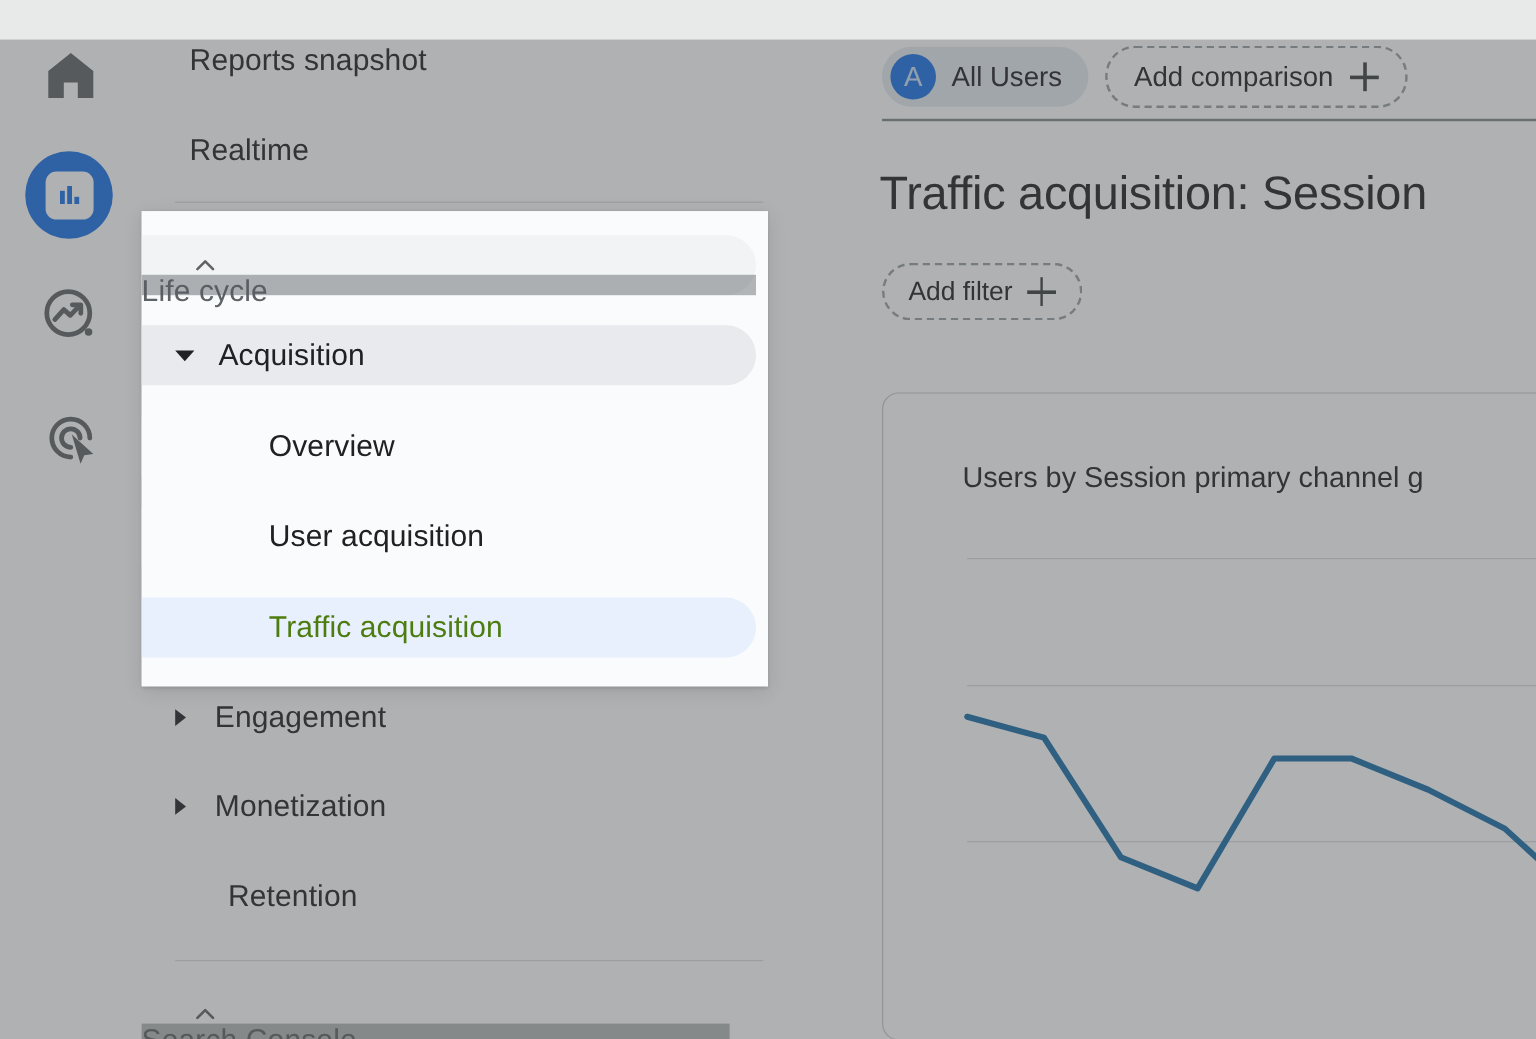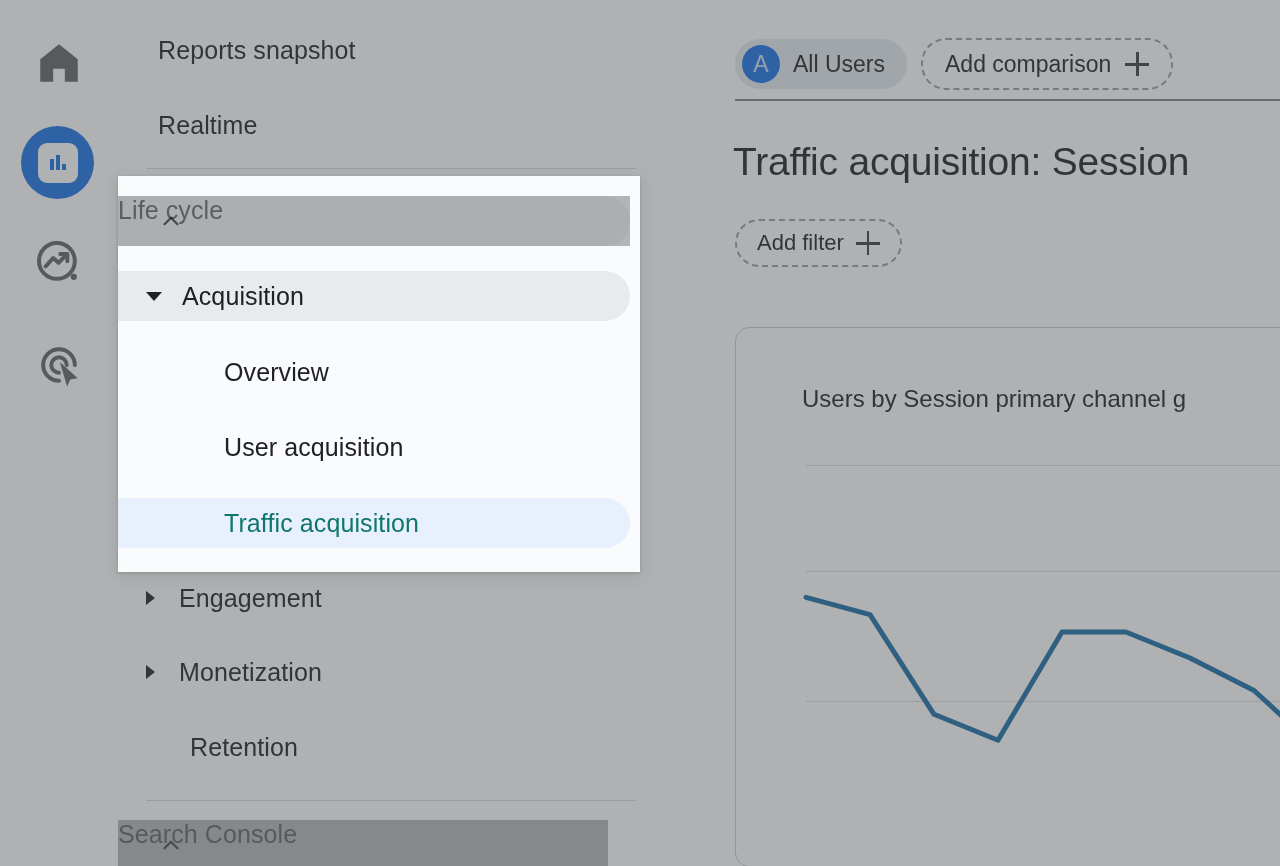--- a/index.html
+++ b/index.html
@@ -24,21 +24,21 @@
               border-radius:50%;display:flex;align-items:center;justify-content:center;}
   .rail-badge .sq{width:40px;height:40px;border-radius:9px;background:#fff;
                   display:flex;align-items:center;justify-content:center;}
 
   
   .nav{position:absolute;left:118px;top:0;width:522px;height:866px;background:#fff;}
   .nav-row{position:absolute;left:0;width:490px;height:50px;display:flex;
            align-items:center;box-sizing:border-box;border-radius:0 25px 25px 0;}
   .nav-label{font-size:25px;color:#202124;letter-spacing:.1px;white-space:nowrap;}
   .nav-label.dim{color:#5f6368;}
-  .nav-label.blue{color:#0f766e;}
+  .nav-label.blue{color:#4d7c0f;}
   .nav-divider{position:absolute;left:28px;width:490px;height:1px;background:#dadce0;}
   .caret-up{width:26px;height:26px;}
   .tri{width:0;height:0;border-left:8px solid transparent;border-right:8px solid transparent;}
   .tri-down{border-top:9px solid #202124;}
   .tri-right{width:0;height:0;border-top:7px solid transparent;border-bottom:7px solid transparent;border-left:9px solid #202124;}
 
   
   .main{position:absolute;left:640px;top:0;right:0;height:866px;background:#fff;}
   .chipbar{position:absolute;left:95px;top:38px;display:flex;align-items:center;gap:14px;}
   .chip-users{display:flex;align-items:center;height:50px;padding:0 22px 0 7px;
@@ -61,21 +61,21 @@
   .filter-btn .chip-text{font-size:22px;}
 
   .card{position:absolute;left:95px;top:327px;width:720px;height:540px;
         border:1.5px solid #c8cdd1;border-radius:14px;box-sizing:border-box;background:#fff;}
   .card-title{position:absolute;left:66px;top:57px;font-size:24px;color:#202124;white-space:nowrap;}
   .card-rule{position:absolute;left:70px;top:137px;width:640px;height:1px;background:#dadce0;}
   .chartbox{position:absolute;left:0;top:0;width:720px;height:540px;overflow:hidden;}
 
   
   .dim{position:absolute;inset:0;background:#b6b8b9;mix-blend-mode:multiply;
-       pointer-events:none;}
+       pointer-events:none;margin-top:33px;}
   .dim2{position:absolute;inset:0;background:rgba(150,153,155,.22);pointer-events:none;}
 
   
   .spot{position:absolute;left:118px;top:176px;width:522px;height:396px;
         background:#fff;overflow:hidden;
         box-shadow:0 1px 3px rgba(0,0,0,.14),0 4px 16px rgba(0,0,0,.10);}
   .spot-inner{position:absolute;left:-118px;top:-176px;width:640px;height:866px;}
   .spot-row{position:absolute;left:118px;width:512px;height:50px;display:flex;
             align-items:center;box-sizing:border-box;}
 

